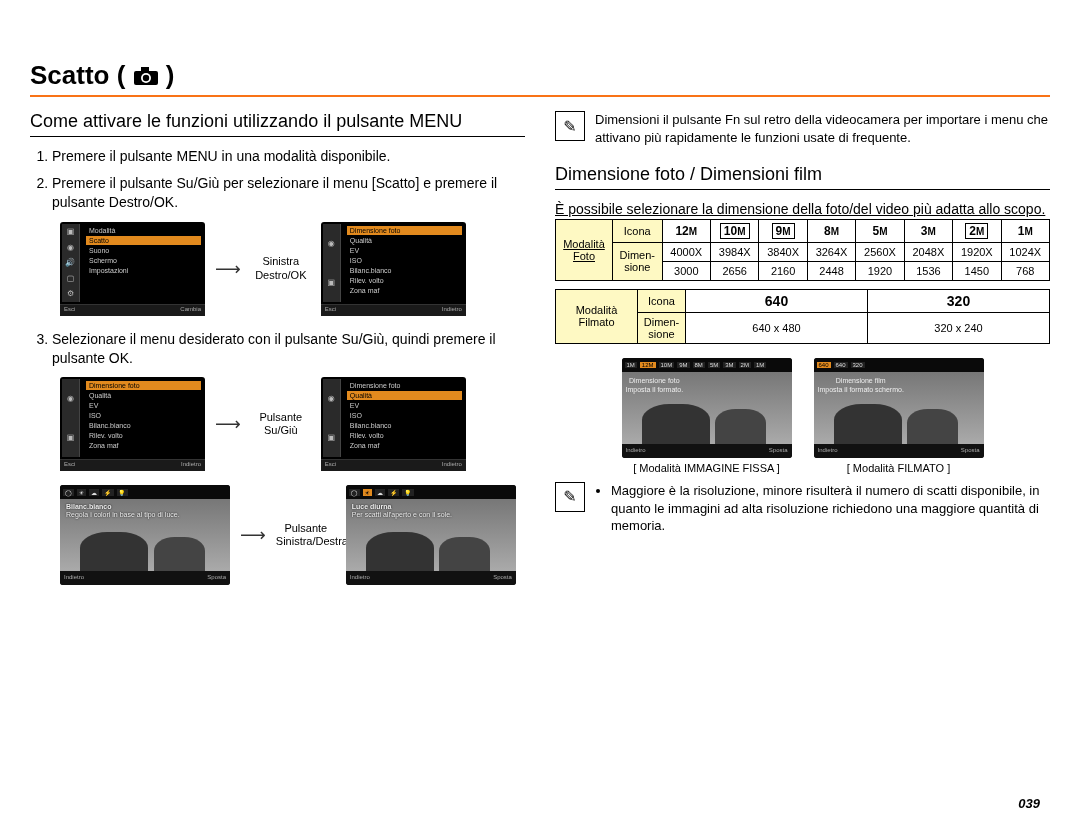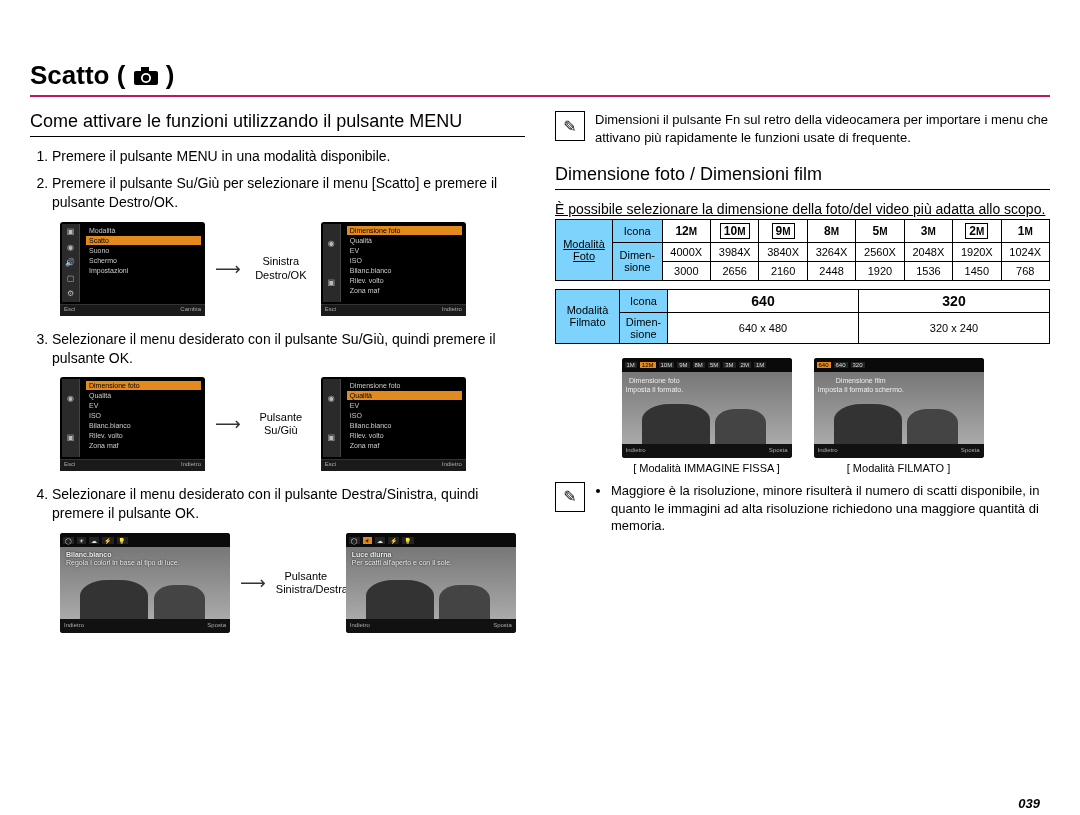--- a/index.html
+++ b/index.html
@@ -9,21 +9,21 @@
     height: 815px;
     background: #fff;
     color: #000;
     padding: 60px 30px 20px 30px;
     position: relative;
     font-size: 14px;
   }
   .page-title {
     font-size: 26px;
     font-weight: bold;
-    border-bottom: 2px solid #be185d;
+    border-bottom: 2px solid #f97316;
     padding-bottom: 4px;
     margin-bottom: 14px;
   }
   .cam-glyph { display:inline-block; vertical-align: -2px; }
   .cols { display: flex; gap: 30px; }
   .col { flex: 1 1 0; }
   .section-head {
     font-size: 18px;
     border-bottom: 1px solid #000;
     padding-bottom: 4px;
@@ -79,21 +79,21 @@
   .note .nicon { width:30px; height:30px; border:1px solid #000; display:flex;
     align-items:center; justify-content:center; font-size:16px; flex:none;}
   .note .ntext { flex:1; font-size:13px; line-height:1.35;}
   .note ul { list-style: disc; padding-left: 16px; }
 
   
   .unit { text-align:right; font-size:13px; margin:6px 2px 4px 0;}
   table.size { border-collapse: collapse; width:100%; }
   table.size td, table.size th { border:1px solid #000; font-size:11px;
     text-align:center; padding:3px 4px; }
-  table.size .rh { background:#7dd3fc; }
+  table.size .rh { background:#fef9c3; }
   .tw td { width: 52px; }
   .mpix { font-weight:bold; font-family: Arial, sans-serif; font-size:12px;}
   .mpix .m{ font-size:10px;}
   .boxed { display:inline-block; border:1px solid #000; padding:0 3px;}
   table.film td.big { font-weight:bold; font-size:14px;}
   .srow { display:flex; gap:22px; justify-content:center; margin:14px 0 6px;}
   .scell { text-align:center;}
   .slab { font-size:11px; margin-top:4px;}
 
   .pagenum { position:absolute; right:40px; bottom:4px; font-style:italic; font-weight:bold; font-size:13px;}
@@ -205,23 +205,20 @@
           <div>Rilev. volto</div>
           <div>Zona maf</div>
         </div>
         <div class="foot">
             <span>Esci</span>
             <span>Indietro</span>
           </div>
       </div>
     </div>
 
-    <ol class="steps" start="4">
-      <li>Selezionare il menu desiderato con il pulsante Destra/Sinistra, quindi premere il pulsante OK.</li>
-    </ol>
 
     <div class="shot-row">
       <div class="preview">
         <div class="bar">
             <span>◯</span>
             <span>☀</span>
             <span>☁</span>
             <span>⚡</span>
             <span>💡</span>
           </div>
@@ -305,21 +302,21 @@
         <td>768</td>
       </tr>
     </tbody>
       </table>
 
     <div style="height:8px"></div>
 
     <table class="size film" style="width:100%;">
       <tbody>
           <tr>
-        <td class="rh" rowspan="2" style="width:64px;">Modalità Filmato</td>
+        <td class="rh" rowspan="2" style="width:82px;">Modalità Filmato</td>
         <td class="rh" style="width:48px;">Icona</td>
         <td class="big">640</td>
         <td class="big">320</td>
       </tr>
       <tr>
         <td class="rh">
           <span>Dimen-</span><br><span>sione</span>
         </td>
         <td>640 x 480</td>
         <td>320 x 240</td>

